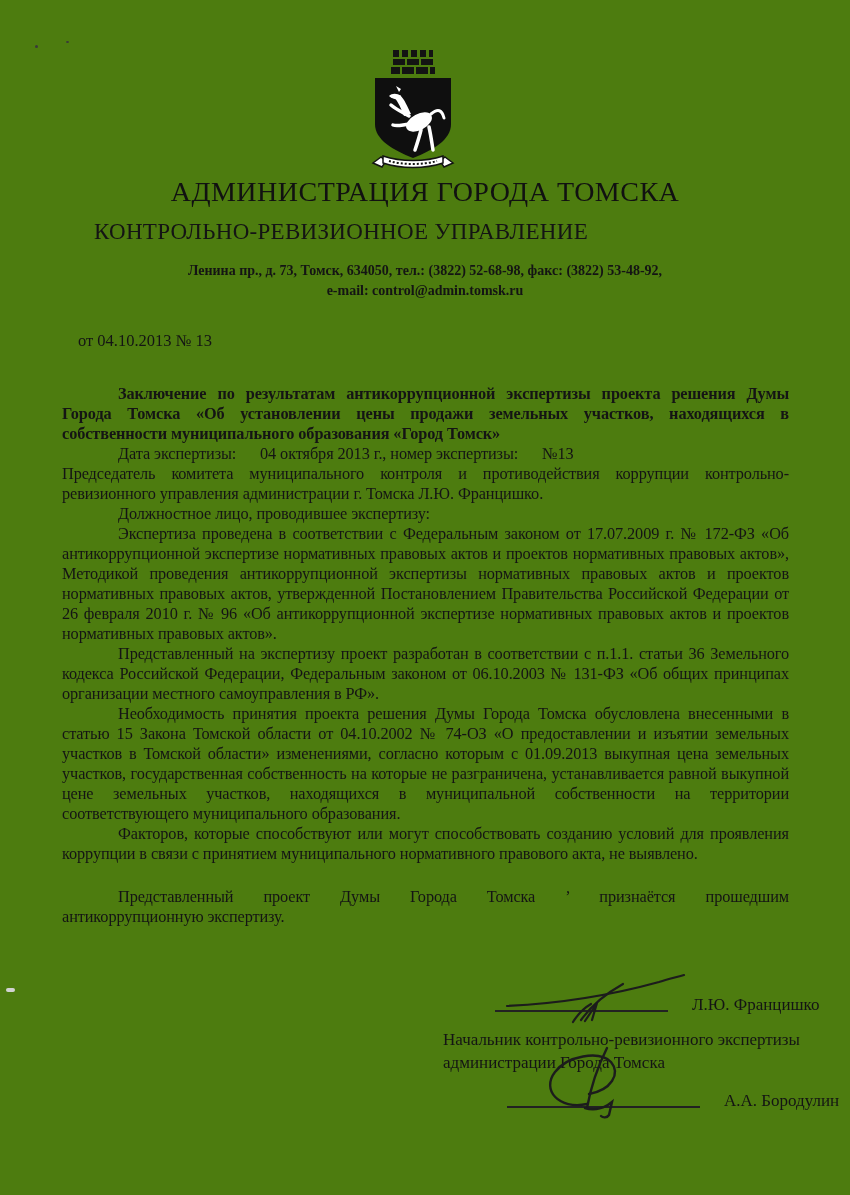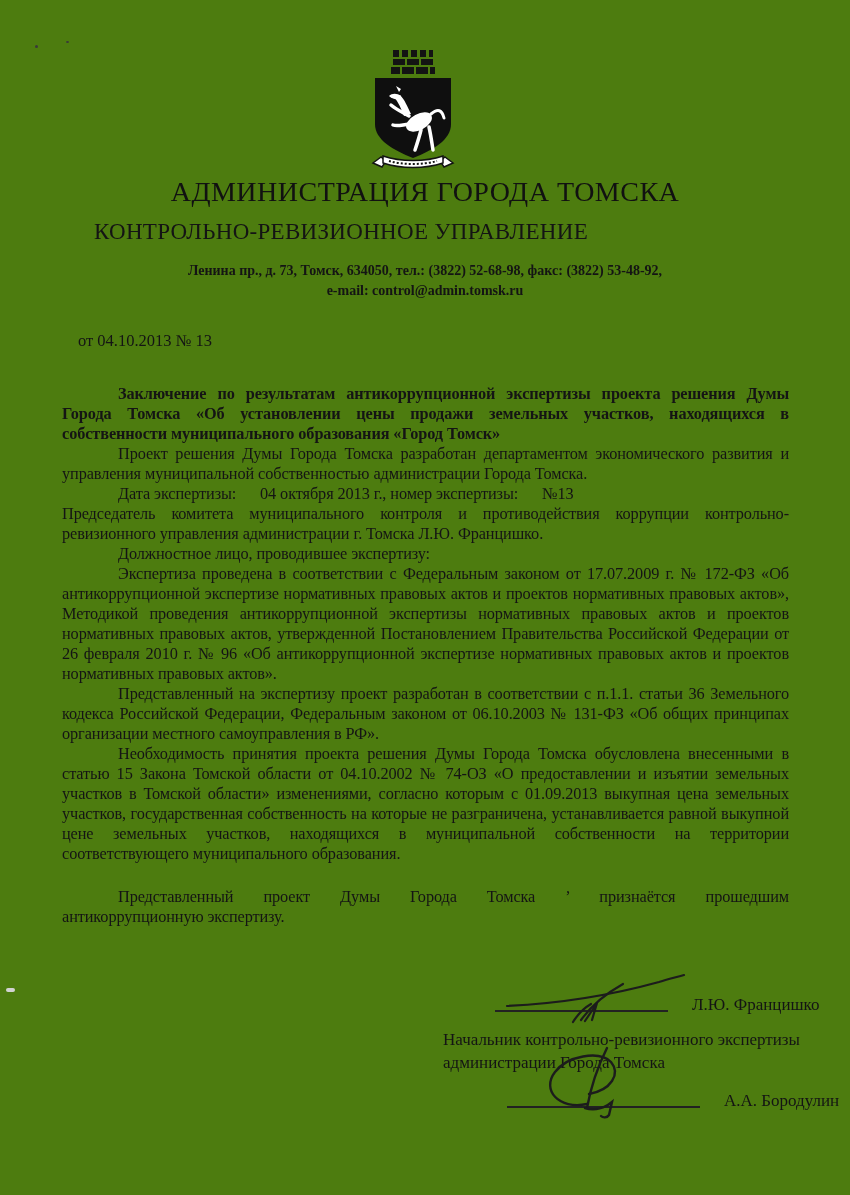--- a/index.html
+++ b/index.html
@@ -117,27 +117,27 @@
 
   <div class="address">
     <div>Ленина пр., д. 73, Томск, 634050, тел.: (3822) 52-68-98, факс: (3822) 53-48-92,</div>
     <div>e-mail: control@admin.tomsk.ru</div>
   </div>
 
   <div class="ref-line">от 04.10.2013 № 13</div>
 
   <div class="body-text">
     <p class="para bold indent">Заключение по результатам антикоррупционной экспертизы проекта решения Думы Города Томска «Об установлении цены продажи земельных участков, находящихся в собственности муниципального образования «Город Томск»</p>
-    <p class="para indent">Проект решения Думы Города Томска разработан департаментом экономического развития и управления муниципальной собственностью администрации Города Томска.</p>
     <p class="para indent pre">Дата экспертизы:      04 октября 2013 г., номер экспертизы:      №13</p>
     <p class="para">Председатель комитета муниципального контроля и противодействия коррупции контрольно-ревизионного управления администрации г. Томска Л.Ю. Францишко.</p>
     <p class="para indent">Должностное лицо, проводившее экспертизу:</p>
     <p class="para indent">Экспертиза проведена в соответствии с Федеральным законом от 17.07.2009 г. № 172-ФЗ «Об антикоррупционной экспертизе нормативных правовых актов и проектов нормативных правовых актов», Методикой проведения антикоррупционной экспертизы нормативных правовых актов и проектов нормативных правовых актов, утвержденной Постановлением Правительства Российской Федерации от 26 февраля 2010 г. № 96 «Об антикоррупционной экспертизе нормативных правовых актов и проектов нормативных правовых актов».</p>
     <p class="para indent">Представленный на экспертизу проект разработан в соответствии с п.1.1. статьи 36 Земельного кодекса Российской Федерации, Федеральным законом от 06.10.2003 № 131-ФЗ «Об общих принципах организации местного самоуправления в РФ».</p>
     <p class="para indent">Необходимость принятия проекта решения Думы Города Томска обусловлена внесенными в статью 15 Закона Томской области от 04.10.2002 № 74-ОЗ «О предоставлении и изъятии земельных участков в Томской области» изменениями, согласно которым с 01.09.2013 выкупная цена земельных участков, государственная собственность на которые не разграничена, устанавливается равной выкупной цене земельных участков, находящихся в муниципальной собственности на территории соответствующего муниципального образования.</p>
+    <p class="para indent">Факторов, которые способствуют или могут способствовать созданию условий для проявления коррупции в связи с принятием муниципального нормативного правового акта, не выявлено.</p>
     <p class="para conclusion">
       <span class="line-justify">Представленный проект Думы Города Томска ’ признаётся прошедшим</span>
       <span>антикоррупционную экспертизу.</span>
     </p>
   </div>
 
   <div class="sig-row sig1">
     <span class="sig-line">
       <svg width="200" height="56" viewBox="0 0 200 56">
         <g stroke="#1c1c1c" stroke-width="2.2" fill="none" stroke-linecap="round">

